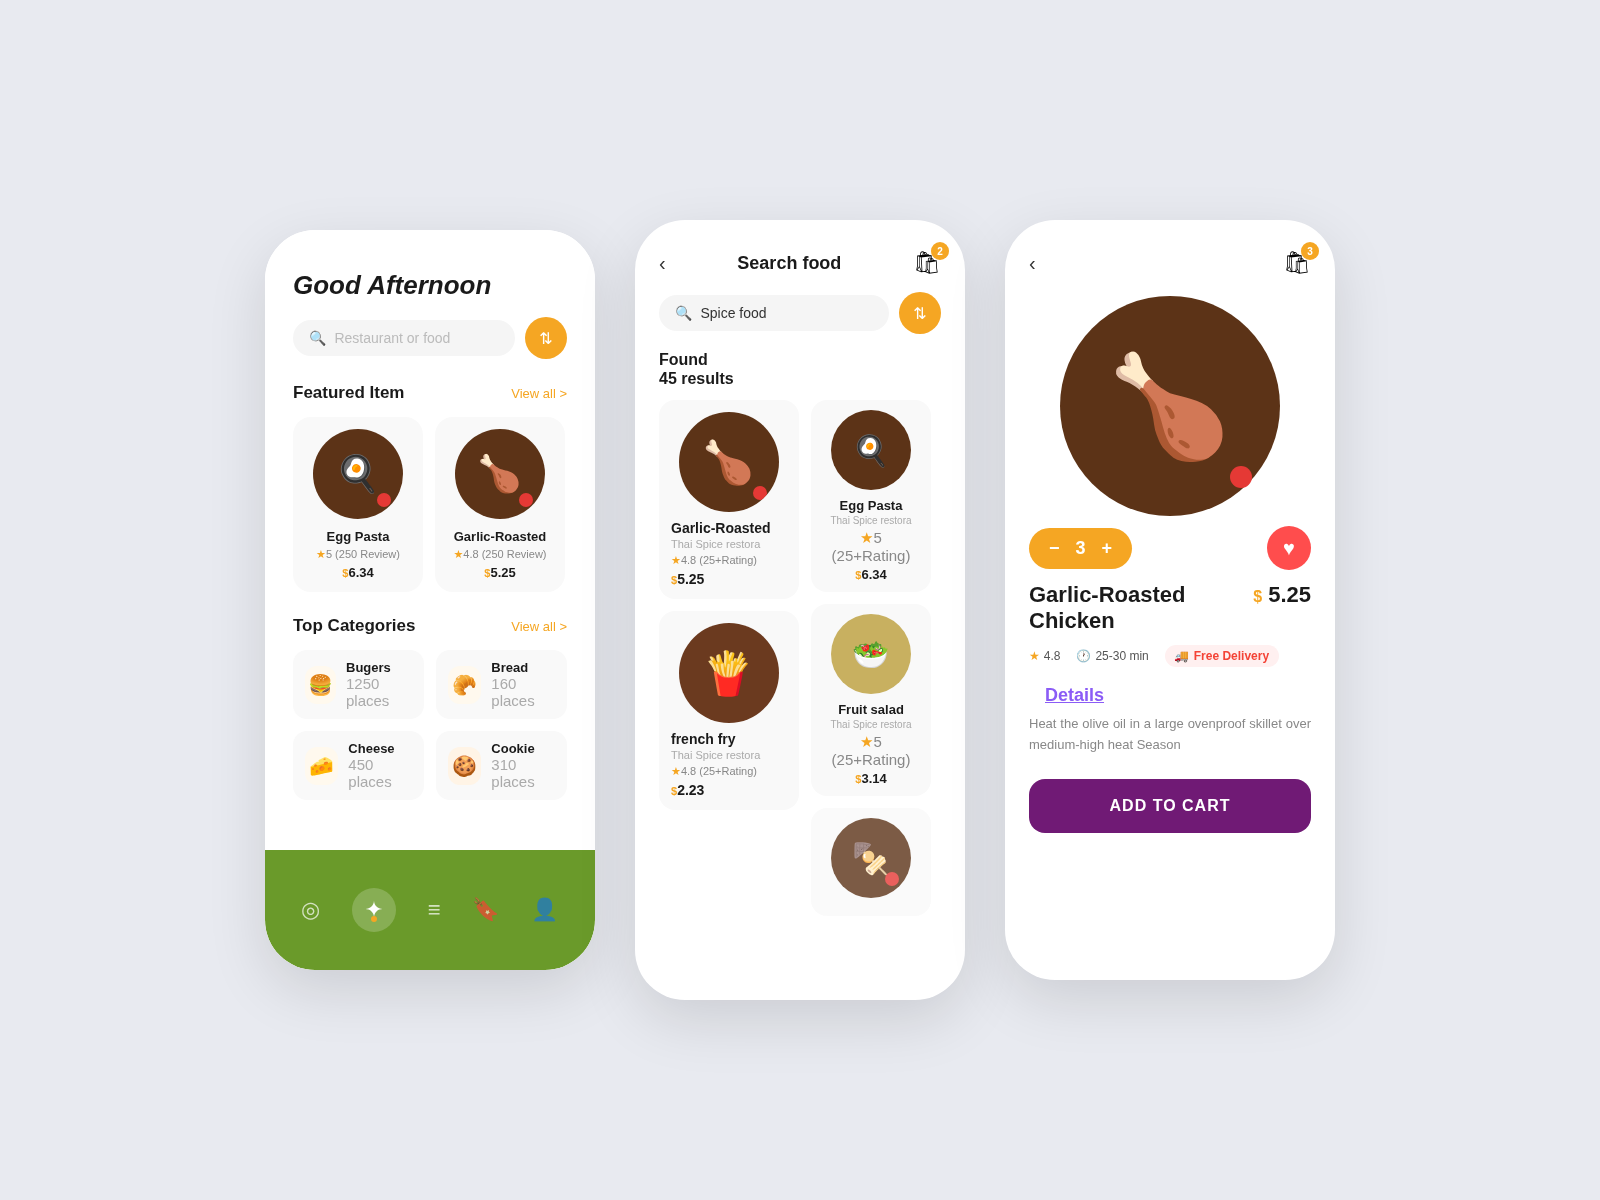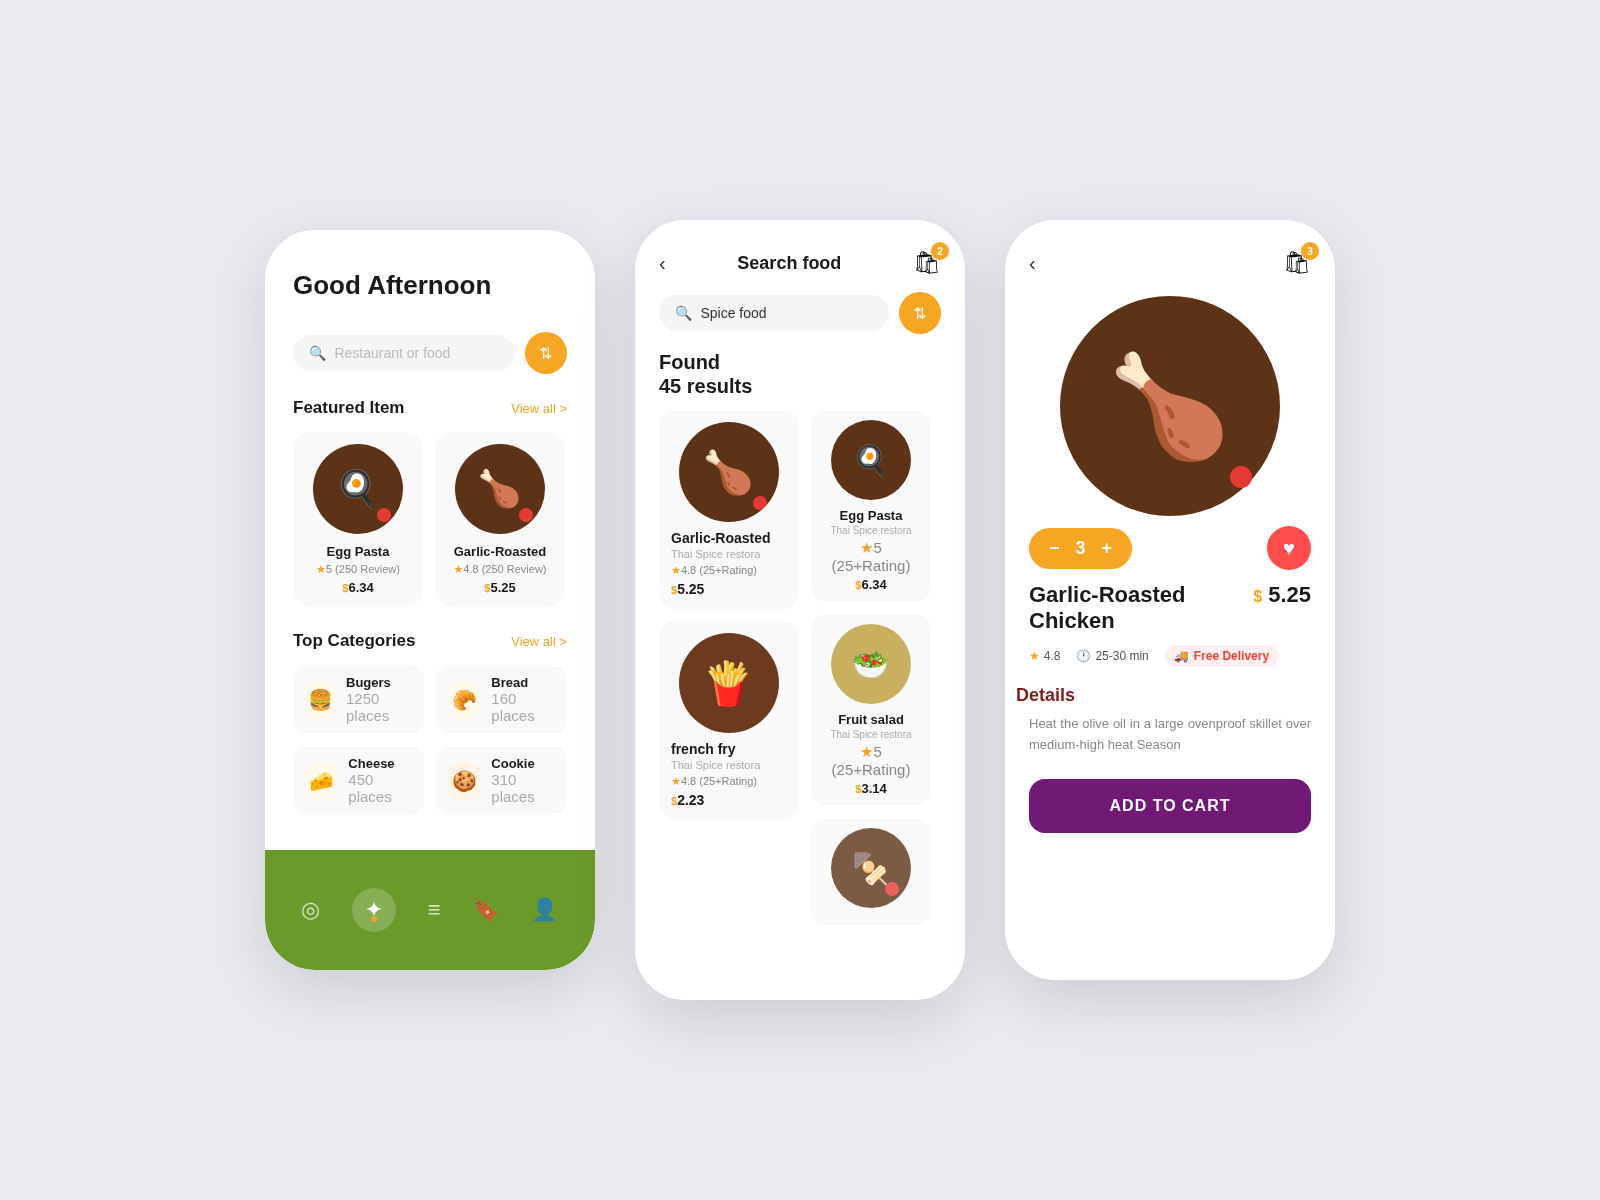--- a/index.html
+++ b/index.html
@@ -27,21 +27,21 @@
       position: relative;
     }
     .phone-1 { width: 330px; height: 740px; }
     .phone-2 { width: 330px; height: 780px; position: relative; top: 10px; }
     .phone-3 { width: 330px; height: 760px; }
 
     
     .p1-content { padding: 0; height: 100%; display: flex; flex-direction: column; }
     .p1-top { padding: 40px 28px 20px; flex: 1; background: #fff; }
     .p1-bottom { background: #6a9a2a; height: 120px; border-radius: 0 0 50px 50px; display: flex; align-items: center; justify-content: space-around; padding: 0 20px; }
-    .p1-title { font-size: 26px; font-weight: 800; color: #1a1a1a; margin-bottom: 31px; }
+    .p1-title { font-size: 26px; font-weight: 800; color: #1a1a1a; margin-bottom: 16px; font-style: italic; }
     .search-bar {
       display: flex; align-items: center; gap: 10px; margin-bottom: 24px;
     }
     .search-input-wrap {
       flex: 1; background: #f5f5f5; border-radius: 30px; padding: 10px 16px;
       display: flex; align-items: center; gap: 8px;
     }
     .search-icon-sm { color: #aaa; font-size: 14px; }
     .search-placeholder { color: #bbb; font-size: 14px; }
     .filter-btn {
@@ -97,21 +97,21 @@
       background: #f5a623; border-radius: 50%; font-size: 10px; font-weight: 700;
       color: #fff; display: flex; align-items: center; justify-content: center;
     }
     .p2-search { padding: 0 24px 16px; display: flex; align-items: center; gap: 10px; }
     .p2-search-wrap {
       flex: 1; background: #f5f5f5; border-radius: 30px; padding: 10px 16px;
       display: flex; align-items: center; gap: 8px;
     }
     .search-text { font-size: 14px; color: #333; }
     .found-results { padding: 0 24px 12px; }
-    .found-title { font-size: 20px; font-weight: 800; color: #1a1a1a; line-height: 1.2; }
+    .found-title { font-size: 16px; font-weight: 800; color: #1a1a1a; line-height: 1.2; }
     .food-list-item {
       display: flex; align-items: center; gap: 14px;
       background: #f9f9f9; border-radius: 16px; padding: 12px; margin-bottom: 12px;
     }
     .food-list-img {
       width: 80px; height: 80px; border-radius: 50%; background: #5c3317;
       display: flex; align-items: center; justify-content: center; font-size: 32px;
       flex-shrink: 0; overflow: hidden; position: relative;
     }
     .food-list-info { flex: 1; }
@@ -162,21 +162,21 @@
     .p3-price { font-size: 22px; font-weight: 800; color: #1a1a1a; text-align: center; }
     .p3-price-dollar { font-size: 16px; font-weight: 700; color: #f5a623; }
     .p3-meta { padding: 0 24px; display: flex; align-items: center; gap: 16px; margin-bottom: 18px; }
     .meta-badge {
       display: flex; align-items: center; gap: 4px; font-size: 12px; color: #555;
     }
     .meta-delivery {
       background: #fff0f0; padding: 4px 10px; border-radius: 20px;
       font-size: 12px; color: #f44336; display: flex; align-items: center; gap: 4px;
     }
-    .p3-details-title { padding: 0 11px; font-size: 18px; font-weight: 700; color: #7f1d1d; margin-bottom: 8px; }
+    .p3-details-title { padding: 0 40px; font-size: 18px; font-weight: 700; color: #8b5cf6; margin-bottom: 8px; text-decoration: underline; }
     .p3-details-text { padding: 0 24px; font-size: 13px; color: #888; line-height: 1.6; margin-bottom: 24px; text-align: justify; }
     .add-to-cart-btn {
       margin: 0 24px; background: #701a75; border-radius: 16px; padding: 18px;
       text-align: center; cursor: pointer; font-size: 16px; font-weight: 700;
       color: #fff; letter-spacing: 1px;
     }
     
     .plate-egg { background: #5c3317; }
     .plate-chicken { background: #5c3317; }
     .plate-fry { background: #5c3317; }

